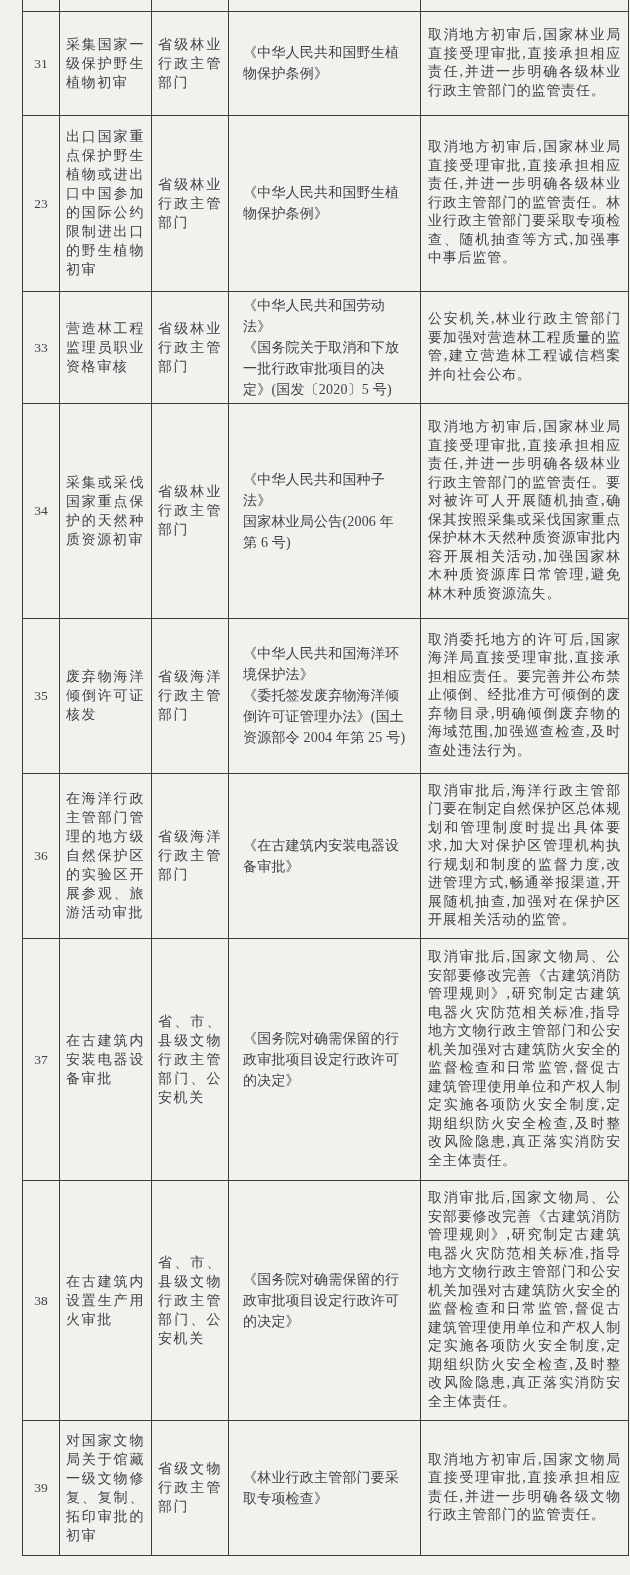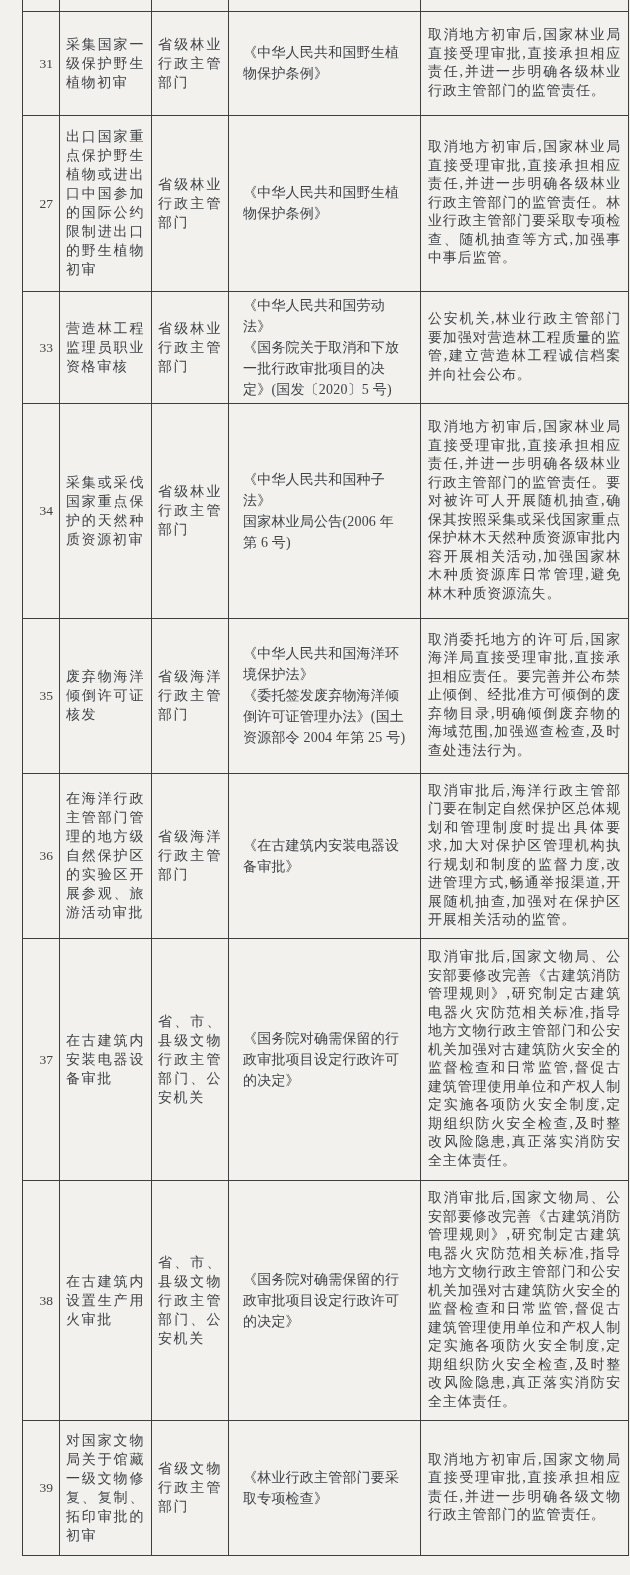--- a/index.html
+++ b/index.html
@@ -36,21 +36,21 @@
     padding: 3px 6px;
     box-sizing: border-box;
     overflow: hidden;
   }
   tr.partial-row td {
     border-top: none;
     height: 11px;
     padding: 0;
   }
   td.c-no {
-    text-align: right;
+    text-align: center;
     letter-spacing: 0;
     font-size: 13.5px;
   }
   td.c-item {
     text-align: justify;
     text-justify: inter-ideograph;
     letter-spacing: 1.6px;
     padding: 10px 6px;
   }
   td.c-dept {
@@ -106,21 +106,21 @@
 
       <tr>
         <td class="c-no">31</td>
         <td class="c-item">采集国家一级保护野生植物初审</td>
         <td class="c-dept">省级林业行政主管部门</td>
         <td class="c-basis">《中华人民共和国野生植物保护条例》</td>
         <td class="c-meas">取消地方初审后,国家林业局直接受理审批,直接承担相应责任,并进一步明确各级林业行政主管部门的监管责任。</td>
       </tr>
 
       <tr>
-        <td class="c-no">27</td>
+        <td class="c-no">23</td>
         <td class="c-item">出口国家重点保护野生植物或进出口中国参加的国际公约限制进出口的野生植物初审</td>
         <td class="c-dept">省级林业行政主管部门</td>
         <td class="c-basis">《中华人民共和国野生植物保护条例》</td>
         <td class="c-meas">取消地方初审后,国家林业局直接受理审批,直接承担相应责任,并进一步明确各级林业行政主管部门的监管责任。林业行政主管部门要采取专项检查、随机抽查等方式,加强事中事后监管。</td>
       </tr>
 
       <tr>
         <td class="c-no">33</td>
         <td class="c-item">营造林工程监理员职业资格审核</td>
         <td class="c-dept">省级林业行政主管部门</td>

